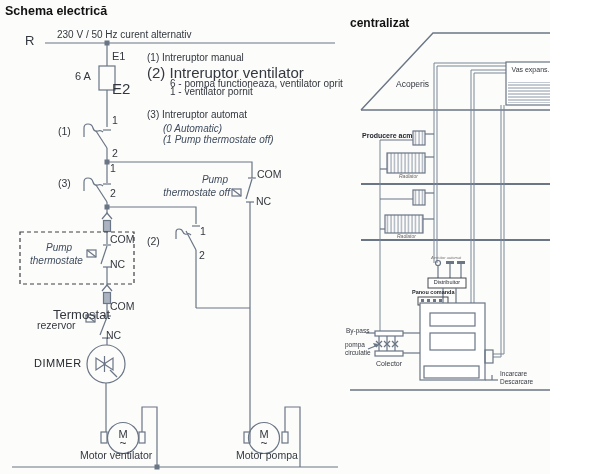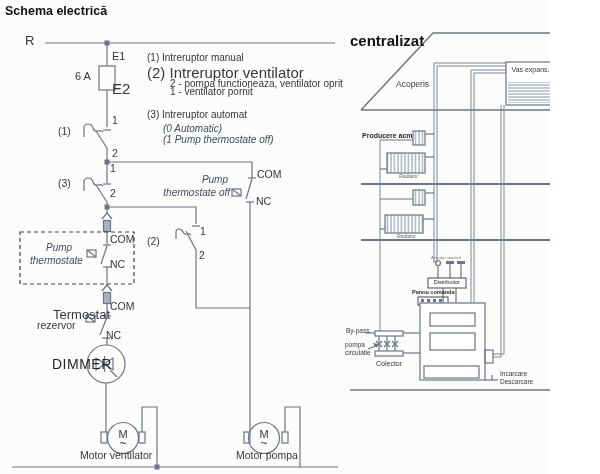--- a/index.html
+++ b/index.html
@@ -214,20 +214,21 @@
         <line x1="55" y1="333" x2="72" y2="333"></line>
         <line x1="55" y1="353" x2="72" y2="353"></line>
         <line x1="18" y1="333" x2="27" y2="333"></line>
         <line x1="20" y1="349" x2="30" y2="345"></line>
         <path d="M30,344 l-5,-1 l2,4 z" fill="#6a7585" stroke="none"></path>
       </g>
     </g>
   </svg>
 
   <span class="lbl b" style="left:5px;top:5px;font-size:12.5px">Schema electrică</span>
+  <span class="lbl" style="left:57px;top:29px;font-size:10px">230 V / 50 Hz curent alternativ</span>
   <span class="lbl" style="left:25px;top:34px;font-size:13px">R</span>
   <span class="lbl" style="left:112px;top:50px;font-size:11px">E1</span>
   <span class="lbl" style="left:75px;top:70px;font-size:11px">6 A</span>
   <span class="lbl" style="left:112px;top:81px;font-size:15px">E2</span>
 
   <span class="lbl" style="left:112px;top:115px;font-size:10.5px">1</span>
   <span class="lbl" style="left:58px;top:126px;font-size:10.5px">(1)</span>
   <span class="lbl" style="left:112px;top:148px;font-size:10.5px">2</span>
 
   <span class="lbl" style="left:257px;top:169px;font-size:10.5px">COM</span>
@@ -246,38 +247,38 @@
   <span class="lbl" style="left:110px;top:234px;font-size:10.5px">COM</span>
   <span class="lbl it" style="left:46px;top:242px;font-size:10px">Pump</span>
   <span class="lbl it" style="left:30px;top:255px;font-size:10px">thermostate</span>
   <span class="lbl" style="left:110px;top:259px;font-size:10.5px">NC</span>
 
   <span class="lbl" style="left:110px;top:301px;font-size:10.5px">COM</span>
   <span class="lbl" style="left:53px;top:308px;font-size:13px">Termostat</span>
   <span class="lbl" style="left:37px;top:320px;font-size:10.5px">rezervor</span>
   <span class="lbl" style="left:106px;top:330px;font-size:10.5px">NC</span>
 
-  <span class="lbl" style="left:52px;top:357px;font-size:14px;letter-spacing:.5px;color:#23272c">DIMMER</span>
+  <span class="lbl" style="left:34px;top:357px;font-size:11px;letter-spacing:.5px;color:#23272c">DIMMER</span>
 
   <span class="lbl" style="left:116px;top:428px;width:14px;text-align:center;font-size:11px">M</span>
   <span class="lbl" style="left:116px;top:437px;width:14px;text-align:center;font-size:12px">~</span>
   <span class="lbl" style="left:80px;top:450px;font-size:10.5px">Motor ventilator</span>
   <span class="lbl" style="left:257px;top:428px;width:14px;text-align:center;font-size:11px">M</span>
   <span class="lbl" style="left:257px;top:437px;width:14px;text-align:center;font-size:12px">~</span>
   <span class="lbl" style="left:236px;top:450px;font-size:10.5px">Motor pompa</span>
 
   <span class="lbl" style="left:147px;top:52px;font-size:10px">(1) Intreruptor manual</span>
   <span class="lbl" style="left:147px;top:65px;font-size:15px">(2) Intreruptor ventilator</span>
-  <span class="lbl" style="left:170px;top:78px;font-size:10px">2 - pompa functioneaza, ventilator oprit</span>
+  <span class="lbl" style="left:170px;top:78px;font-size:10px">6 - pompa functioneaza, ventilator oprit</span>
   <span class="lbl" style="left:170px;top:86px;font-size:10px">1 - ventilator pornit</span>
   <span class="lbl" style="left:147px;top:109px;font-size:10px">(3) Intreruptor automat</span>
   <span class="lbl it" style="left:163px;top:123px;font-size:10px">(0 Automatic)</span>
   <span class="lbl it" style="left:163px;top:134px;font-size:10px">(1 Pump thermostate off)</span>
 
-  <span class="lbl b" style="left:350px;top:33px;font-size:15px">centralizat</span>
+  <span class="lbl b" style="left:350px;top:17px;font-size:12px">centralizat</span>
   <span class="lbl" style="left:396px;top:80px;font-size:8.5px">Acoperis</span>
   <span class="lbl" style="left:566px;top:45px;font-size:6.5px">Ventilare</span>
   <span class="lbl" style="left:506px;top:66px;width:49px;text-align:center;font-size:7px">Vas expans.</span>
   <span class="lbl" style="left:362px;top:132px;font-size:7px;font-weight:bold;color:#23272c">Producere acm</span>
   <span class="lbl it" style="left:399px;top:174px;font-size:5px;color:#666">Radiator</span>
   <span class="lbl it" style="left:397px;top:234px;font-size:5px;color:#666">Radiator</span>
   <span class="lbl it" style="left:431px;top:256px;font-size:4px;color:#777">Aerisitor automat</span>
   <span class="lbl" style="left:428px;top:279px;width:38px;text-align:center;font-size:5.5px;color:#1d2126">Distribuitor</span>
   <span class="lbl" style="left:412px;top:289px;font-size:5.5px;font-weight:bold;color:#23272c">Panou comanda</span>
   <span class="lbl" style="left:346px;top:327px;font-size:6.5px">By-pass</span>

